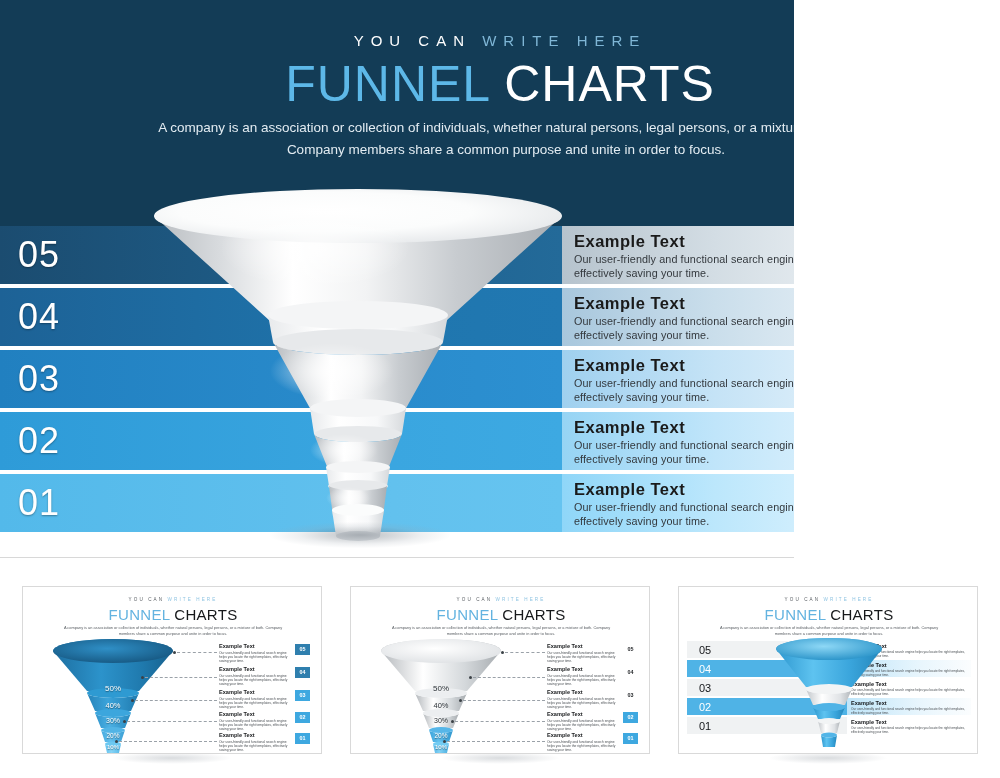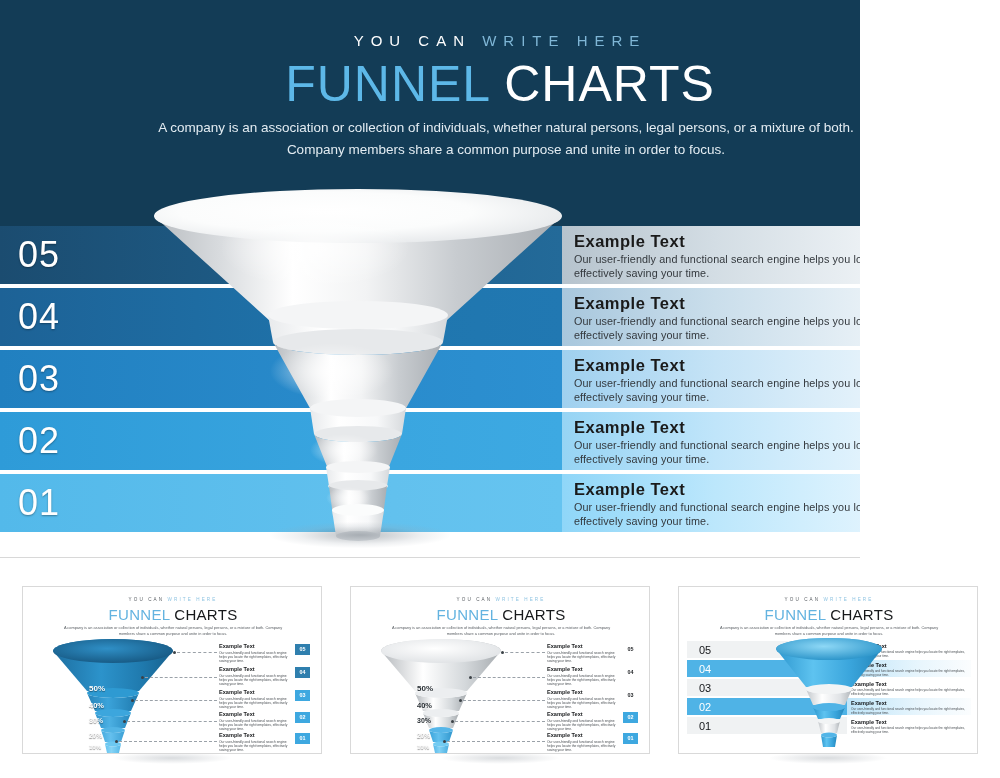--- a/index.html
+++ b/index.html
@@ -8,21 +8,21 @@
     width: 1000px; height: 778px;
     background: #ffffff;
     font-family: "Liberation Sans", sans-serif;
     overflow: hidden;
   }
 
   
   .slide {
     position: absolute;
     left: 0; top: 0;
-    width: 860px; height: 558px;
+    width: 794px; height: 558px;
     background: #ffffff;
     border-bottom: 1px solid #d8d8d8;
     overflow: hidden;
   }
   .slide-header {
     position: absolute;
     left: 0; top: 0;
     width: 1000px; height: 226px;
     background: #133c56;
   }
@@ -190,23 +190,23 @@
   .tb3-txt .h { font-size: 5.6px; font-weight: bold; color: #15171a; line-height: 7px; }
   .tb3-txt .p { font-size: 3.1px; line-height: 4px; color: #4a4f54; margin-top: 0.5px; }
   .tb3-row.odd .tb3-num { background: #f0f2f3; }
   .tb3-row.odd .tb3-num span { color: #15171a; }
   .tb3-row.odd .tb3-txt { background: #ffffff; }
   .tb3-row.even .tb3-num { background: #4fb3e6; }
   .tb3-row.even .tb3-num span { color: #ffffff; }
   .tb3-row.even .tb3-txt { background: linear-gradient(to right, #bfe5f9 0%, #e9f6fd 60%, #fbfdfe 100%); }
 
   .pct-label {
-    position: absolute; color: #ffffff; font-weight: bold;
+    position: absolute; color: #ffffff; font-weight: normal;
     text-shadow: 0 1px 1px rgba(0,0,0,0.45);
-    font-size: 8px; 
+    font-size: 8px; text-align: center;
   }
   .pct-label.dark { color: #2b3136; text-shadow: 0 1px 1px rgba(255,255,255,0.7); }
 </style>
 </head>
 <body>
 
 <div class="slide">
 
   <div class="slide-header">
     <div class="eyebrow">

